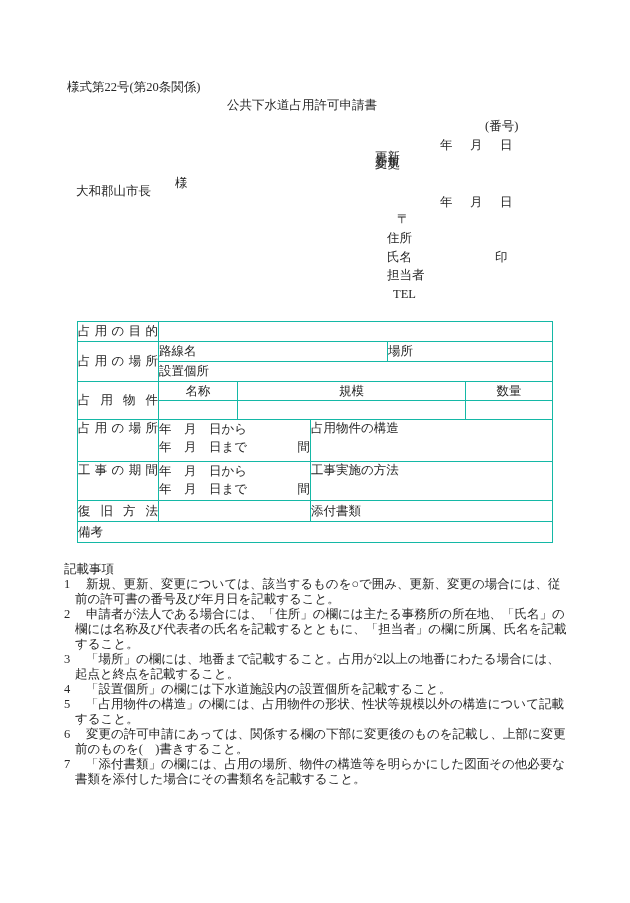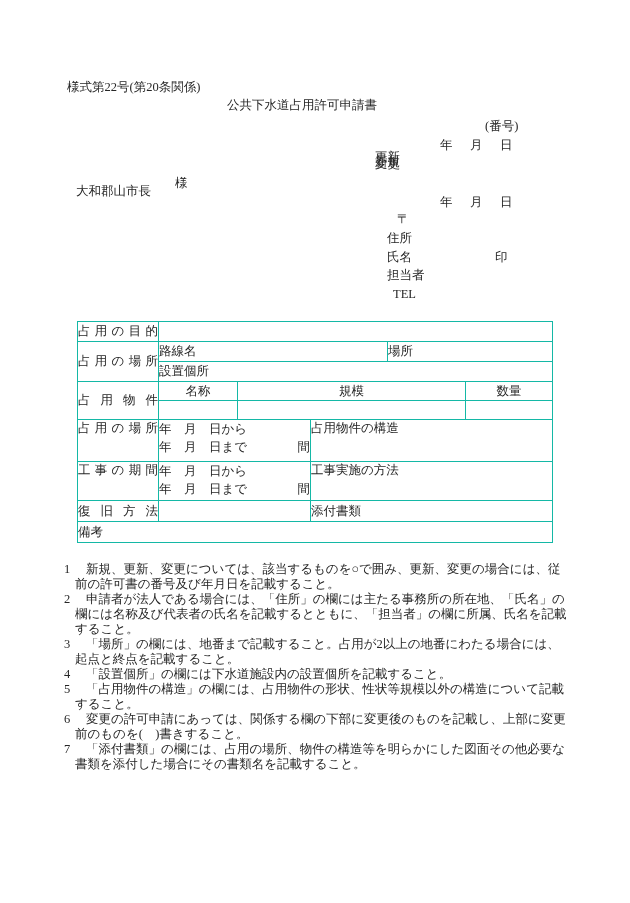--- a/index.html
+++ b/index.html
@@ -145,20 +145,21 @@
       <td colspan="2"></td>
       <td colspan="3" class="pl">添付書類</td>
     </tr>
     <tr style="height:21px">
       <td colspan="6" class="pl">備考</td>
     </tr>
   </tbody>
     </table>
 
   <div class="notes">
+    <div class="note-heading">記載事項</div>
     <div class="note-item"><span class="note-num">1</span><span>新規、更新、変更については、該当するものを○で囲み、更新、変更の場合には、従前の許可書の番号及び年月日を記載すること。</span></div>
     <div class="note-item"><span class="note-num">2</span><span>申請者が法人である場合には、「住所」の欄には主たる事務所の所在地、「氏名」の欄には名称及び代表者の氏名を記載するとともに、「担当者」の欄に所属、氏名を記載すること。</span></div>
     <div class="note-item"><span class="note-num">3</span><span>「場所」の欄には、地番まで記載すること。占用が2以上の地番にわたる場合には、起点と終点を記載すること。</span></div>
     <div class="note-item"><span class="note-num">4</span><span>「設置個所」の欄には下水道施設内の設置個所を記載すること。</span></div>
     <div class="note-item"><span class="note-num">5</span><span>「占用物件の構造」の欄には、占用物件の形状、性状等規模以外の構造について記載すること。</span></div>
     <div class="note-item"><span class="note-num">6</span><span>変更の許可申請にあっては、関係する欄の下部に変更後のものを記載し、上部に変更前のものを(　)書きすること。</span></div>
     <div class="note-item"><span class="note-num">7</span><span>「添付書類」の欄には、占用の場所、物件の構造等を明らかにした図面その他必要な書類を添付した場合にその書類名を記載すること。</span></div>
   </div>
 
 </div>

